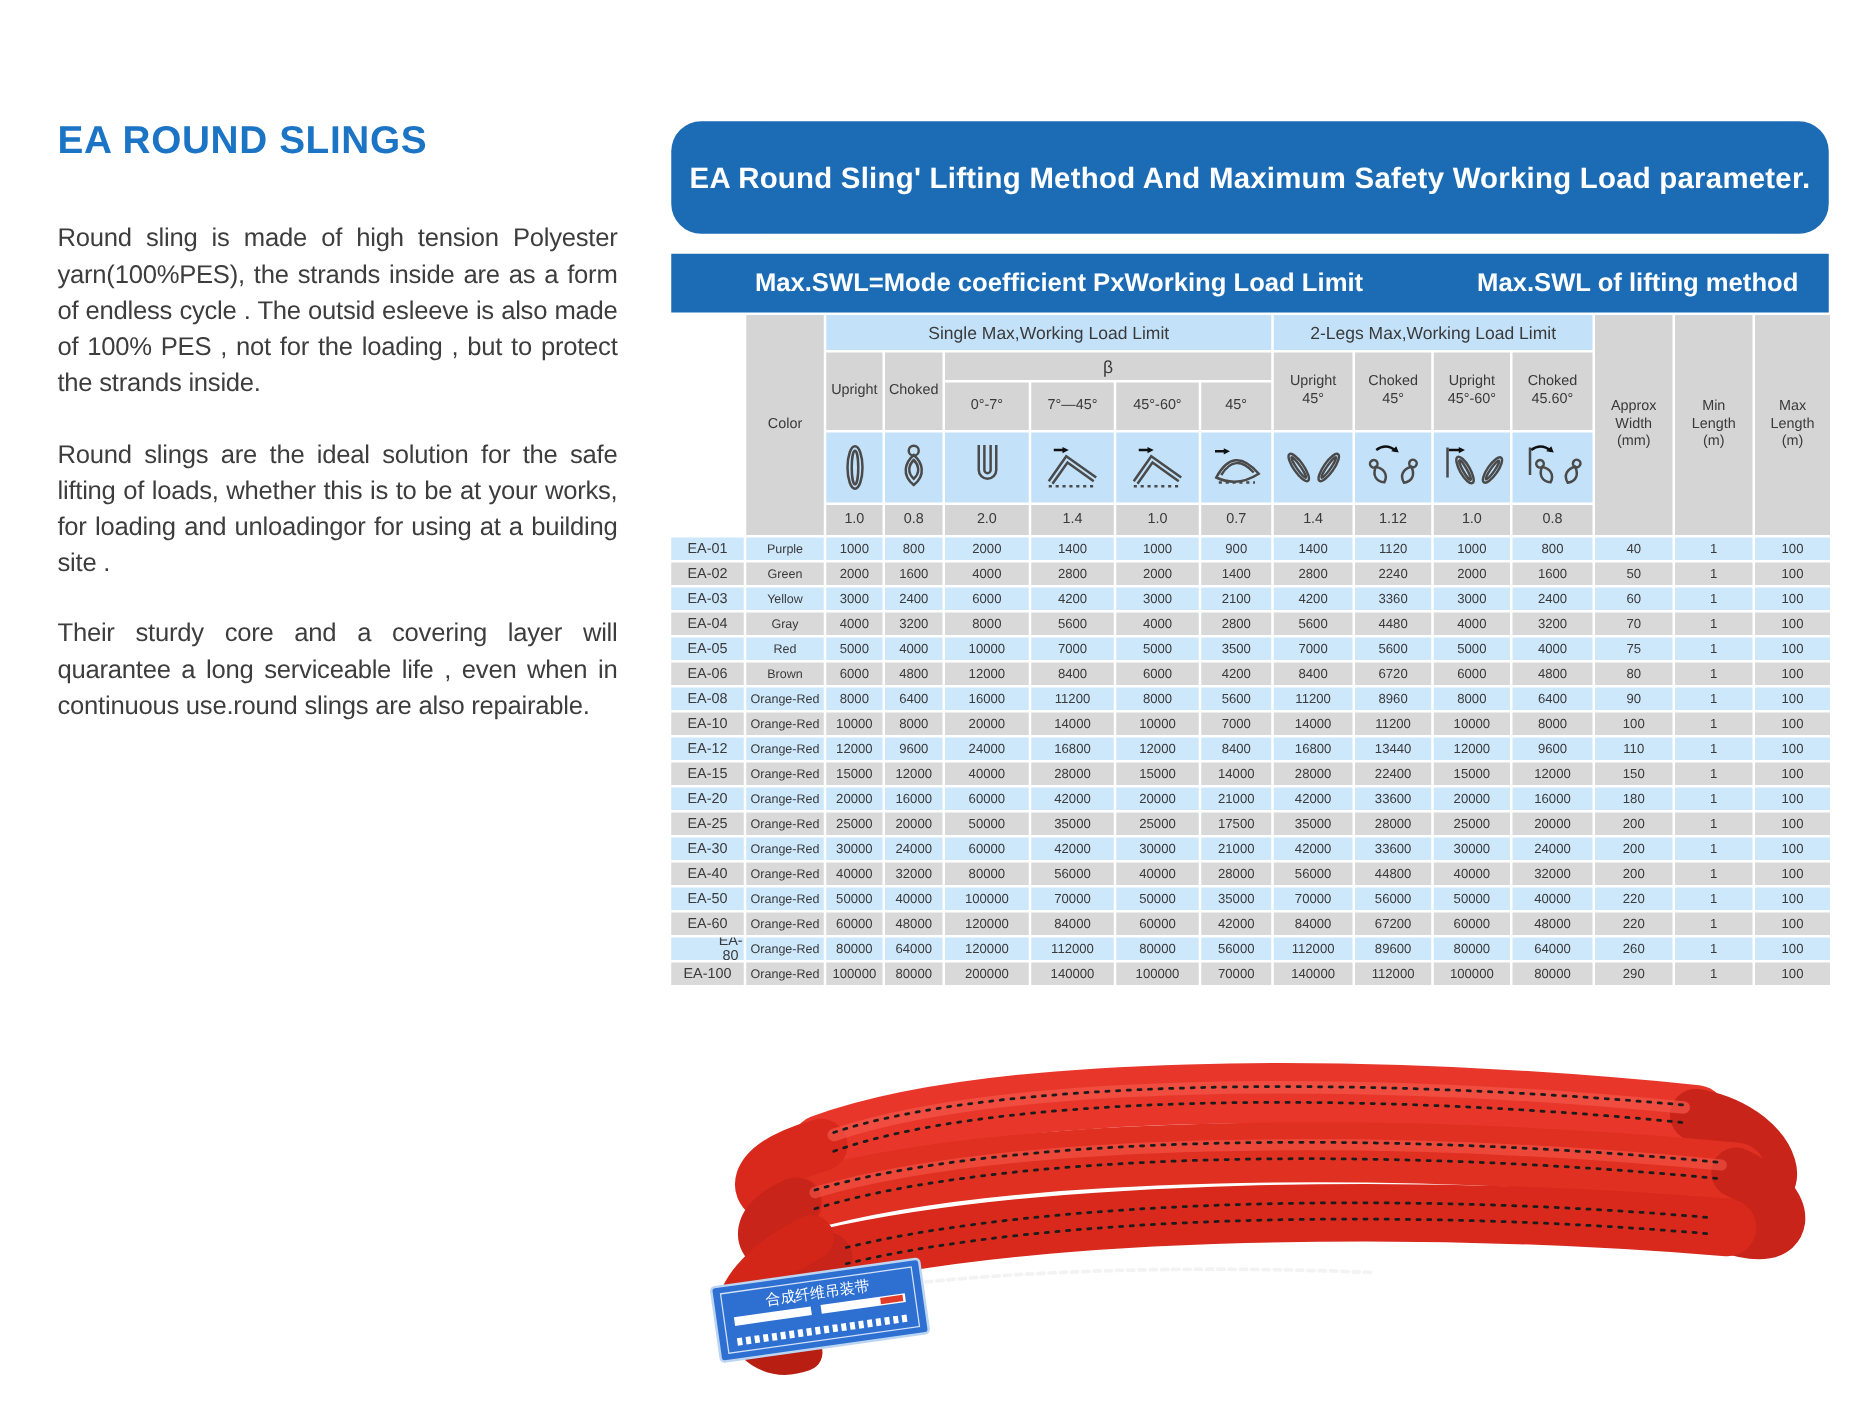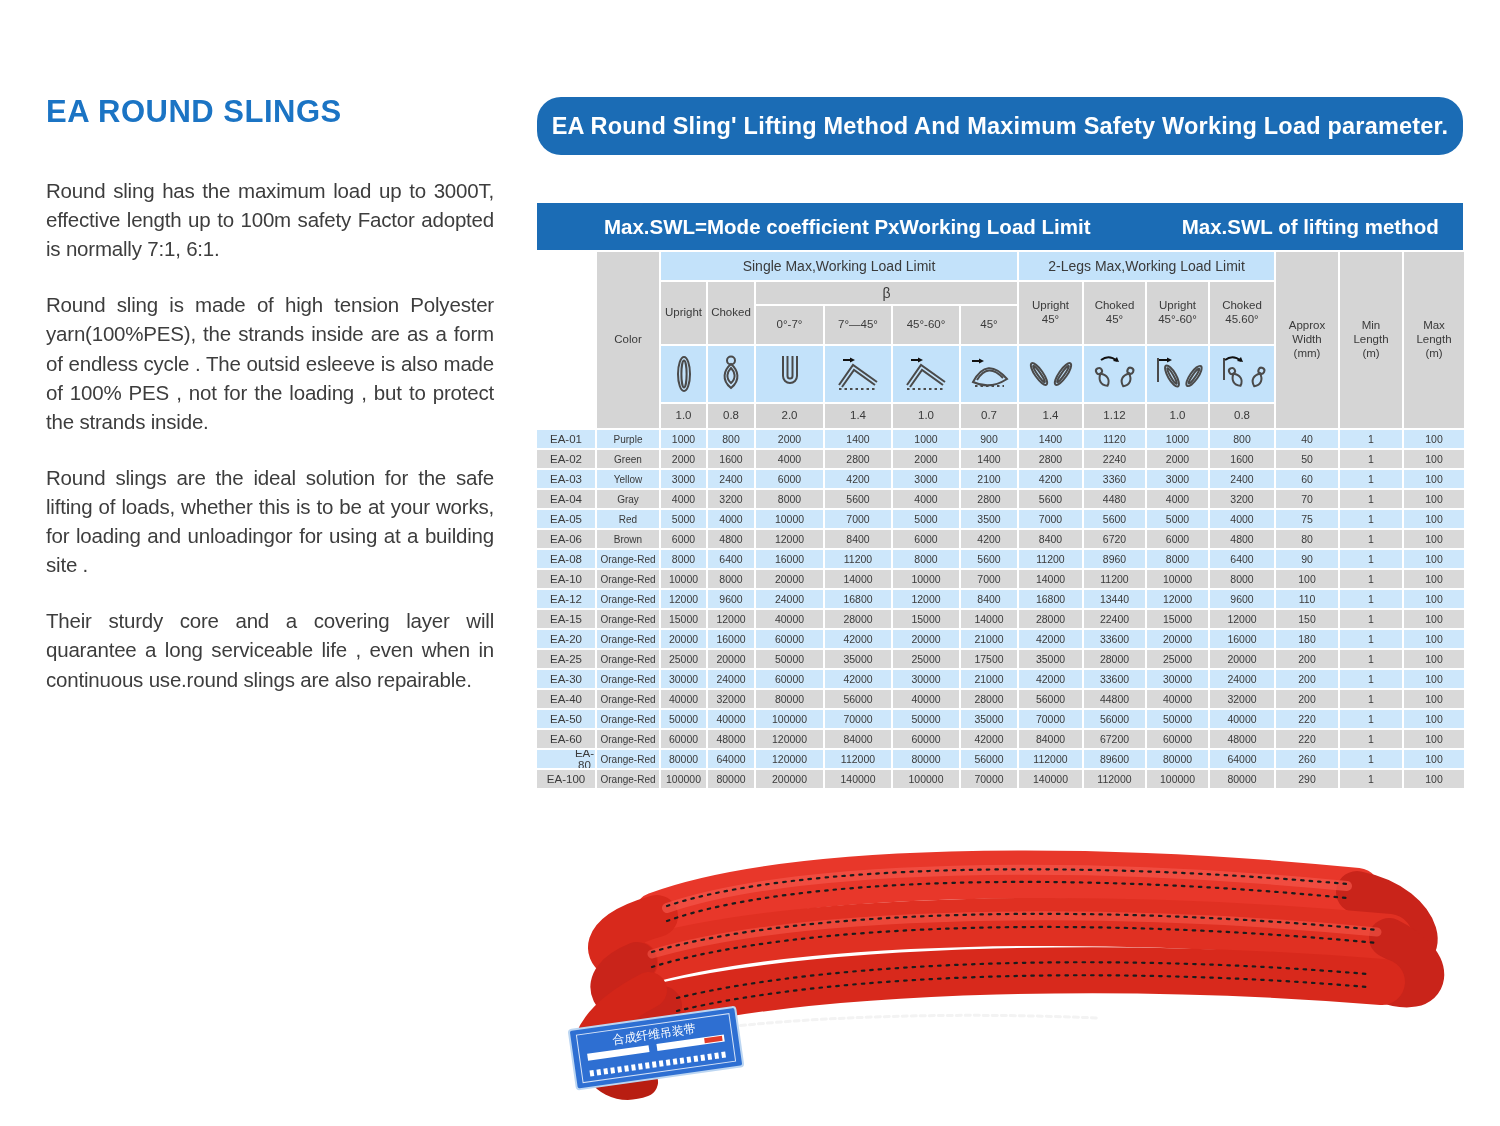--- a/index.html
+++ b/index.html
@@ -7,21 +7,21 @@
     width:1500px;height:1126px;position:relative;background:#ffffff;
     font-family:"Liberation Sans", sans-serif;color:#3a3a3a;overflow:hidden;
   }
   
   .left-col{position:absolute;left:46px;top:94px;width:448px;}
   .page-title{font-size:31px;font-weight:bold;color:#1b74c4;margin:0 0 46px 0;letter-spacing:.5px;}
   .left-col p{font-size:20.5px;line-height:1.42;color:#3d3d3d;text-align:justify;margin:0 0 27px 0;letter-spacing:-.2px;}
   
   .banner{position:absolute;left:537px;width:926px;background:#1b6cb5;color:#ffffff;
     display:flex;align-items:center;justify-content:center;font-weight:bold;}
-  #banner1{top:97px;height:58px;font-size:23.5px;letter-spacing:.2px;border-radius:24px;}
+  #banner1{top:97px;height:90px;font-size:23.5px;letter-spacing:.2px;border-radius:24px;}
   #banner2{top:203px;height:47px;font-size:20.5px;}
   #banner2 .bt-left{width:67%;text-align:center;}
   #banner2 .bt-right{width:33%;text-align:center;}
   
   .sheet{position:absolute;left:537px;top:252px;width:927px;display:grid;
     grid-template-columns:58px 62px 45px 46px 67px 66px 66px 56px 63px 61px 61px 64px 62px 62px 60px;
     grid-template-rows:28px 22px 38px 56px 24px repeat(18,18px);
     gap:2px;background:#ffffff;}
   .cell{display:flex;align-items:center;justify-content:center;text-align:center;overflow:hidden;}
   .hd{background:#d5d5d5;font-size:11.5px;line-height:1.2;}
@@ -36,21 +36,20 @@
   .colorname{font-size:10px;}
   .coef{font-size:11.5px;}
   
   .photo{position:absolute;left:537px;top:820px;width:926px;height:300px;}
 </style>
 </head>
 <body>
 
 <div class="left-col">
   <h1 class="page-title">EA ROUND SLINGS</h1>
-  <p>Round sling has the maximum load up to 3000T, effective length up to 100m safety Factor adopted is normally 7:1, 6:1.</p>
   <p>Round sling is made of high tension Polyester yarn(100%PES), the strands inside are as a form of endless cycle . The outsid esleeve is also made of 100% PES , not for the loading , but to protect the strands inside.</p>
   <p>Round slings are the ideal solution for the safe lifting of loads, whether this is to be at your works, for loading and unloadingor for using at a building site .</p>
   <p>Their sturdy core and a covering layer will quarantee a long serviceable life , even when in continuous use.round slings are also repairable.</p>
 </div>
 
 <div class="banner" id="banner1">
   <span>EA Round Sling' Lifting Method And Maximum Safety Working Load parameter.</span>
 </div>
 
 <div class="banner" id="banner2">

